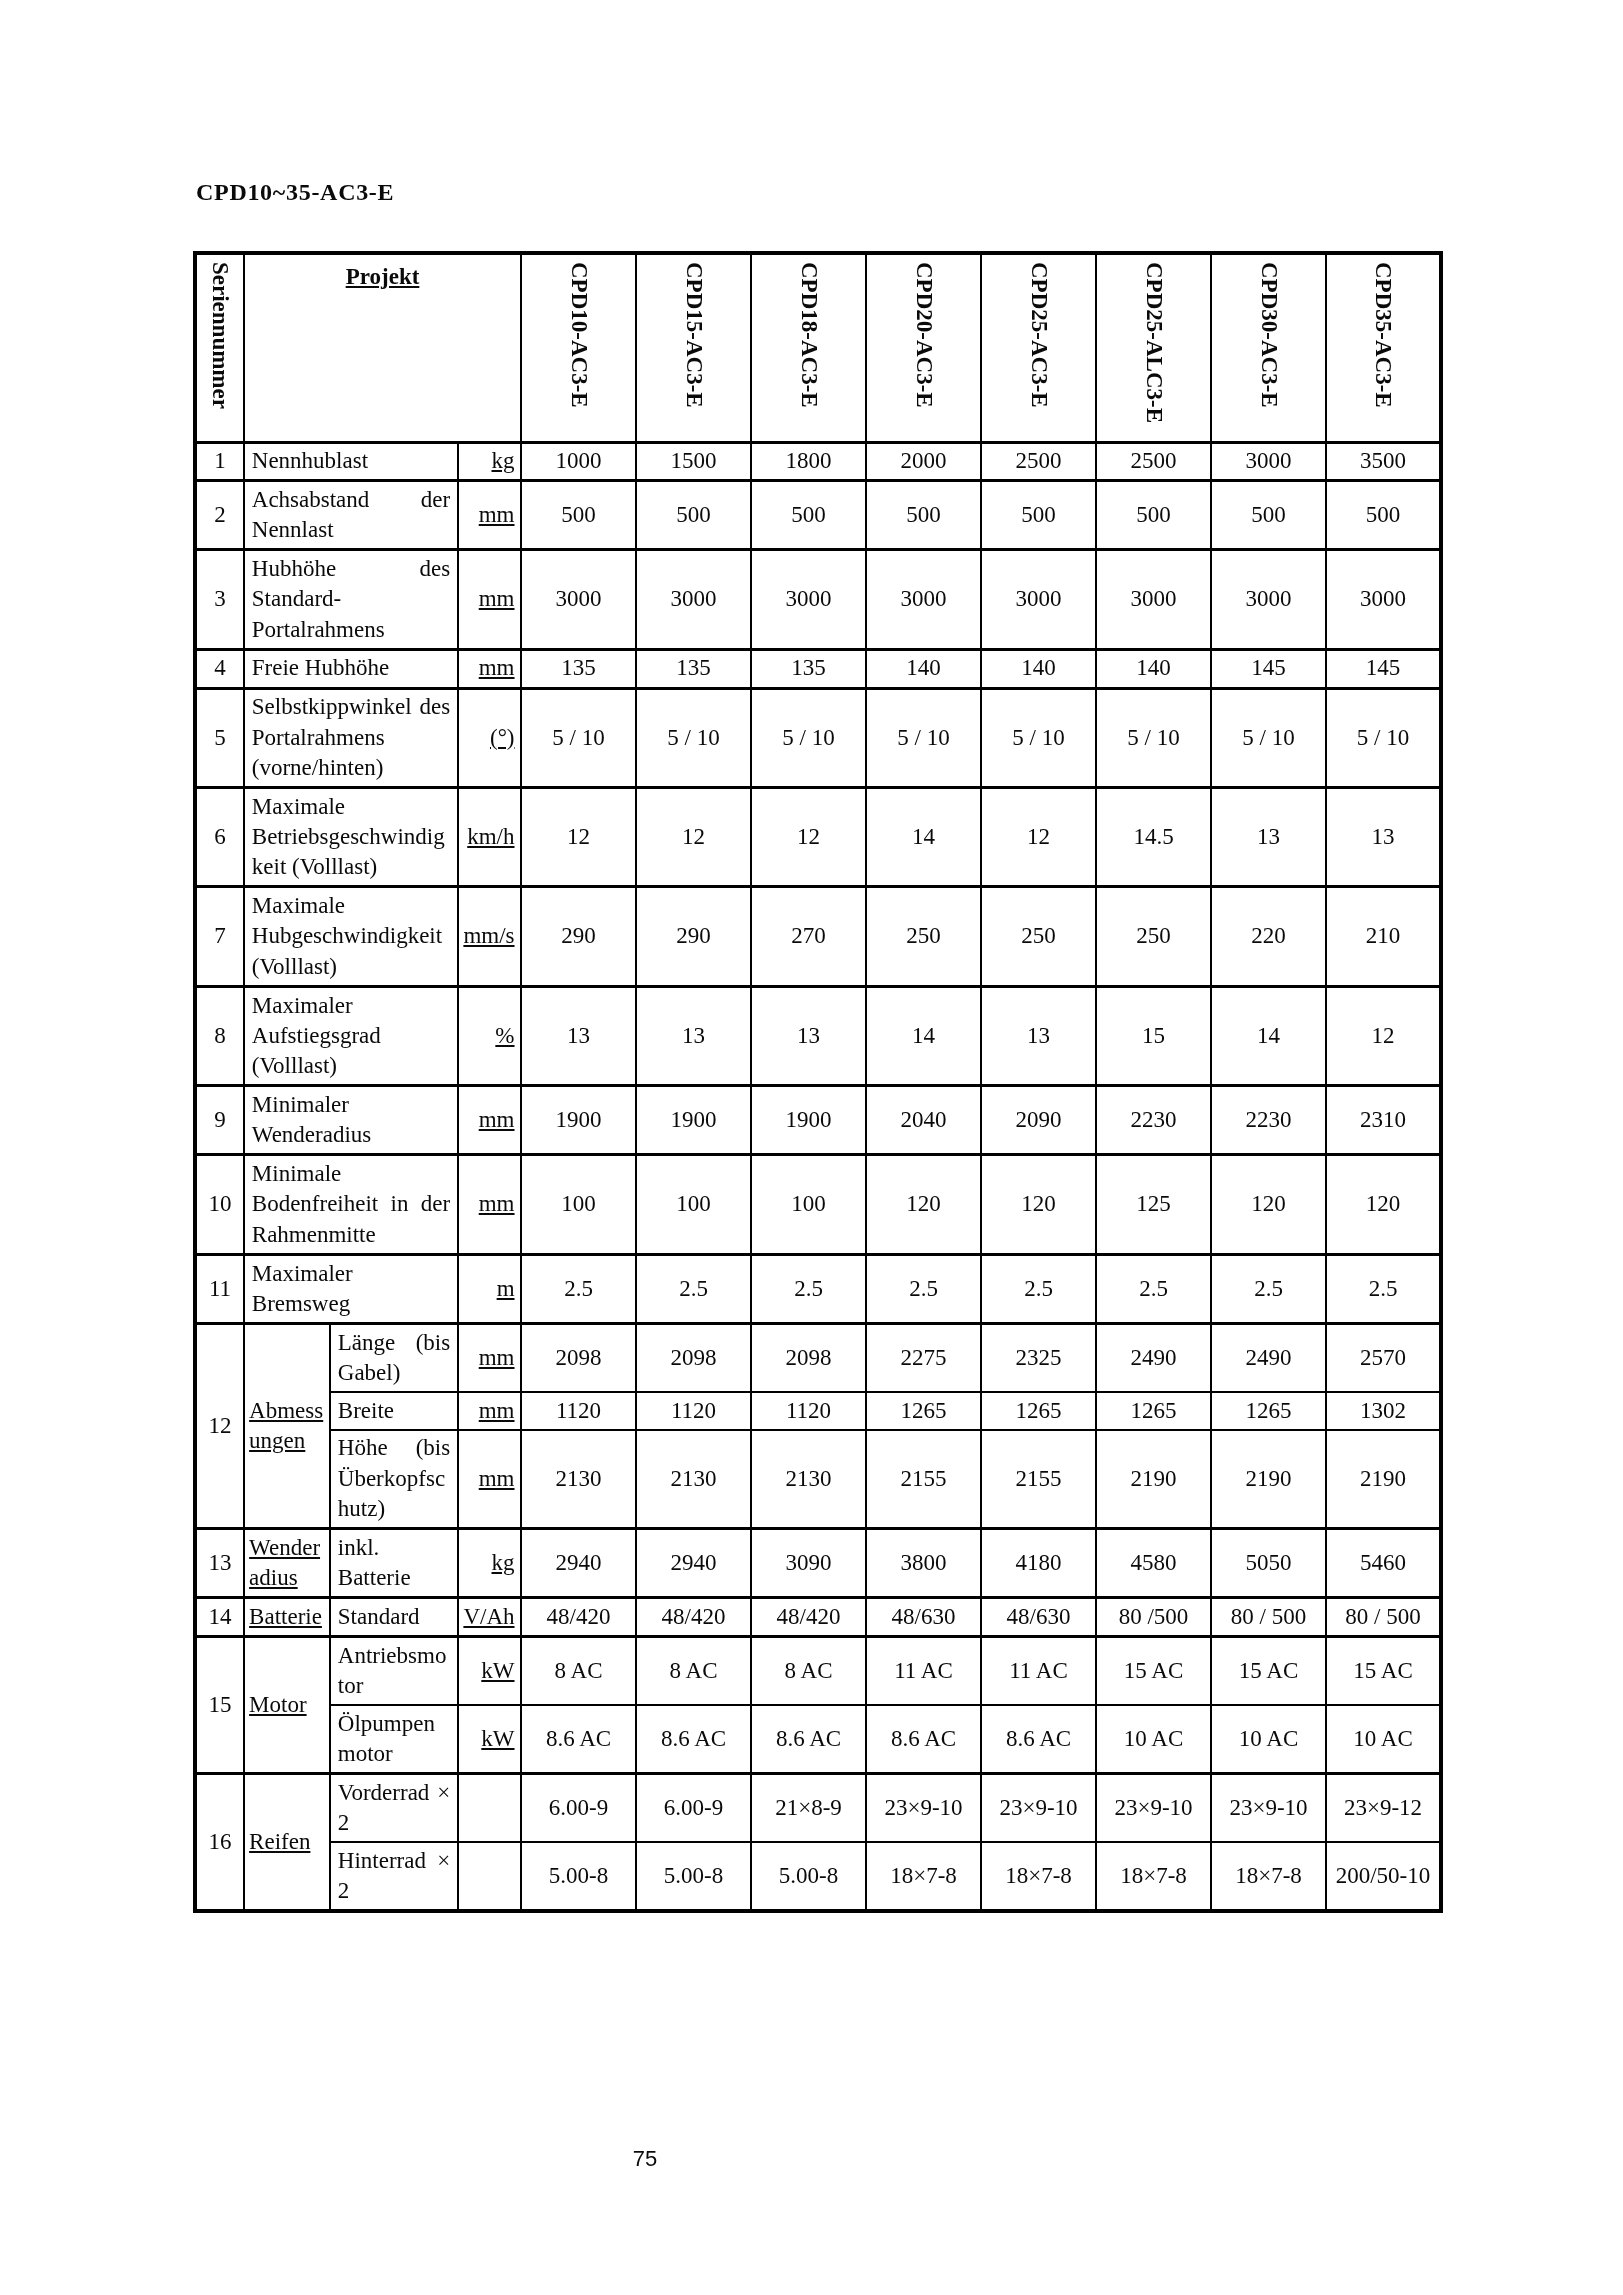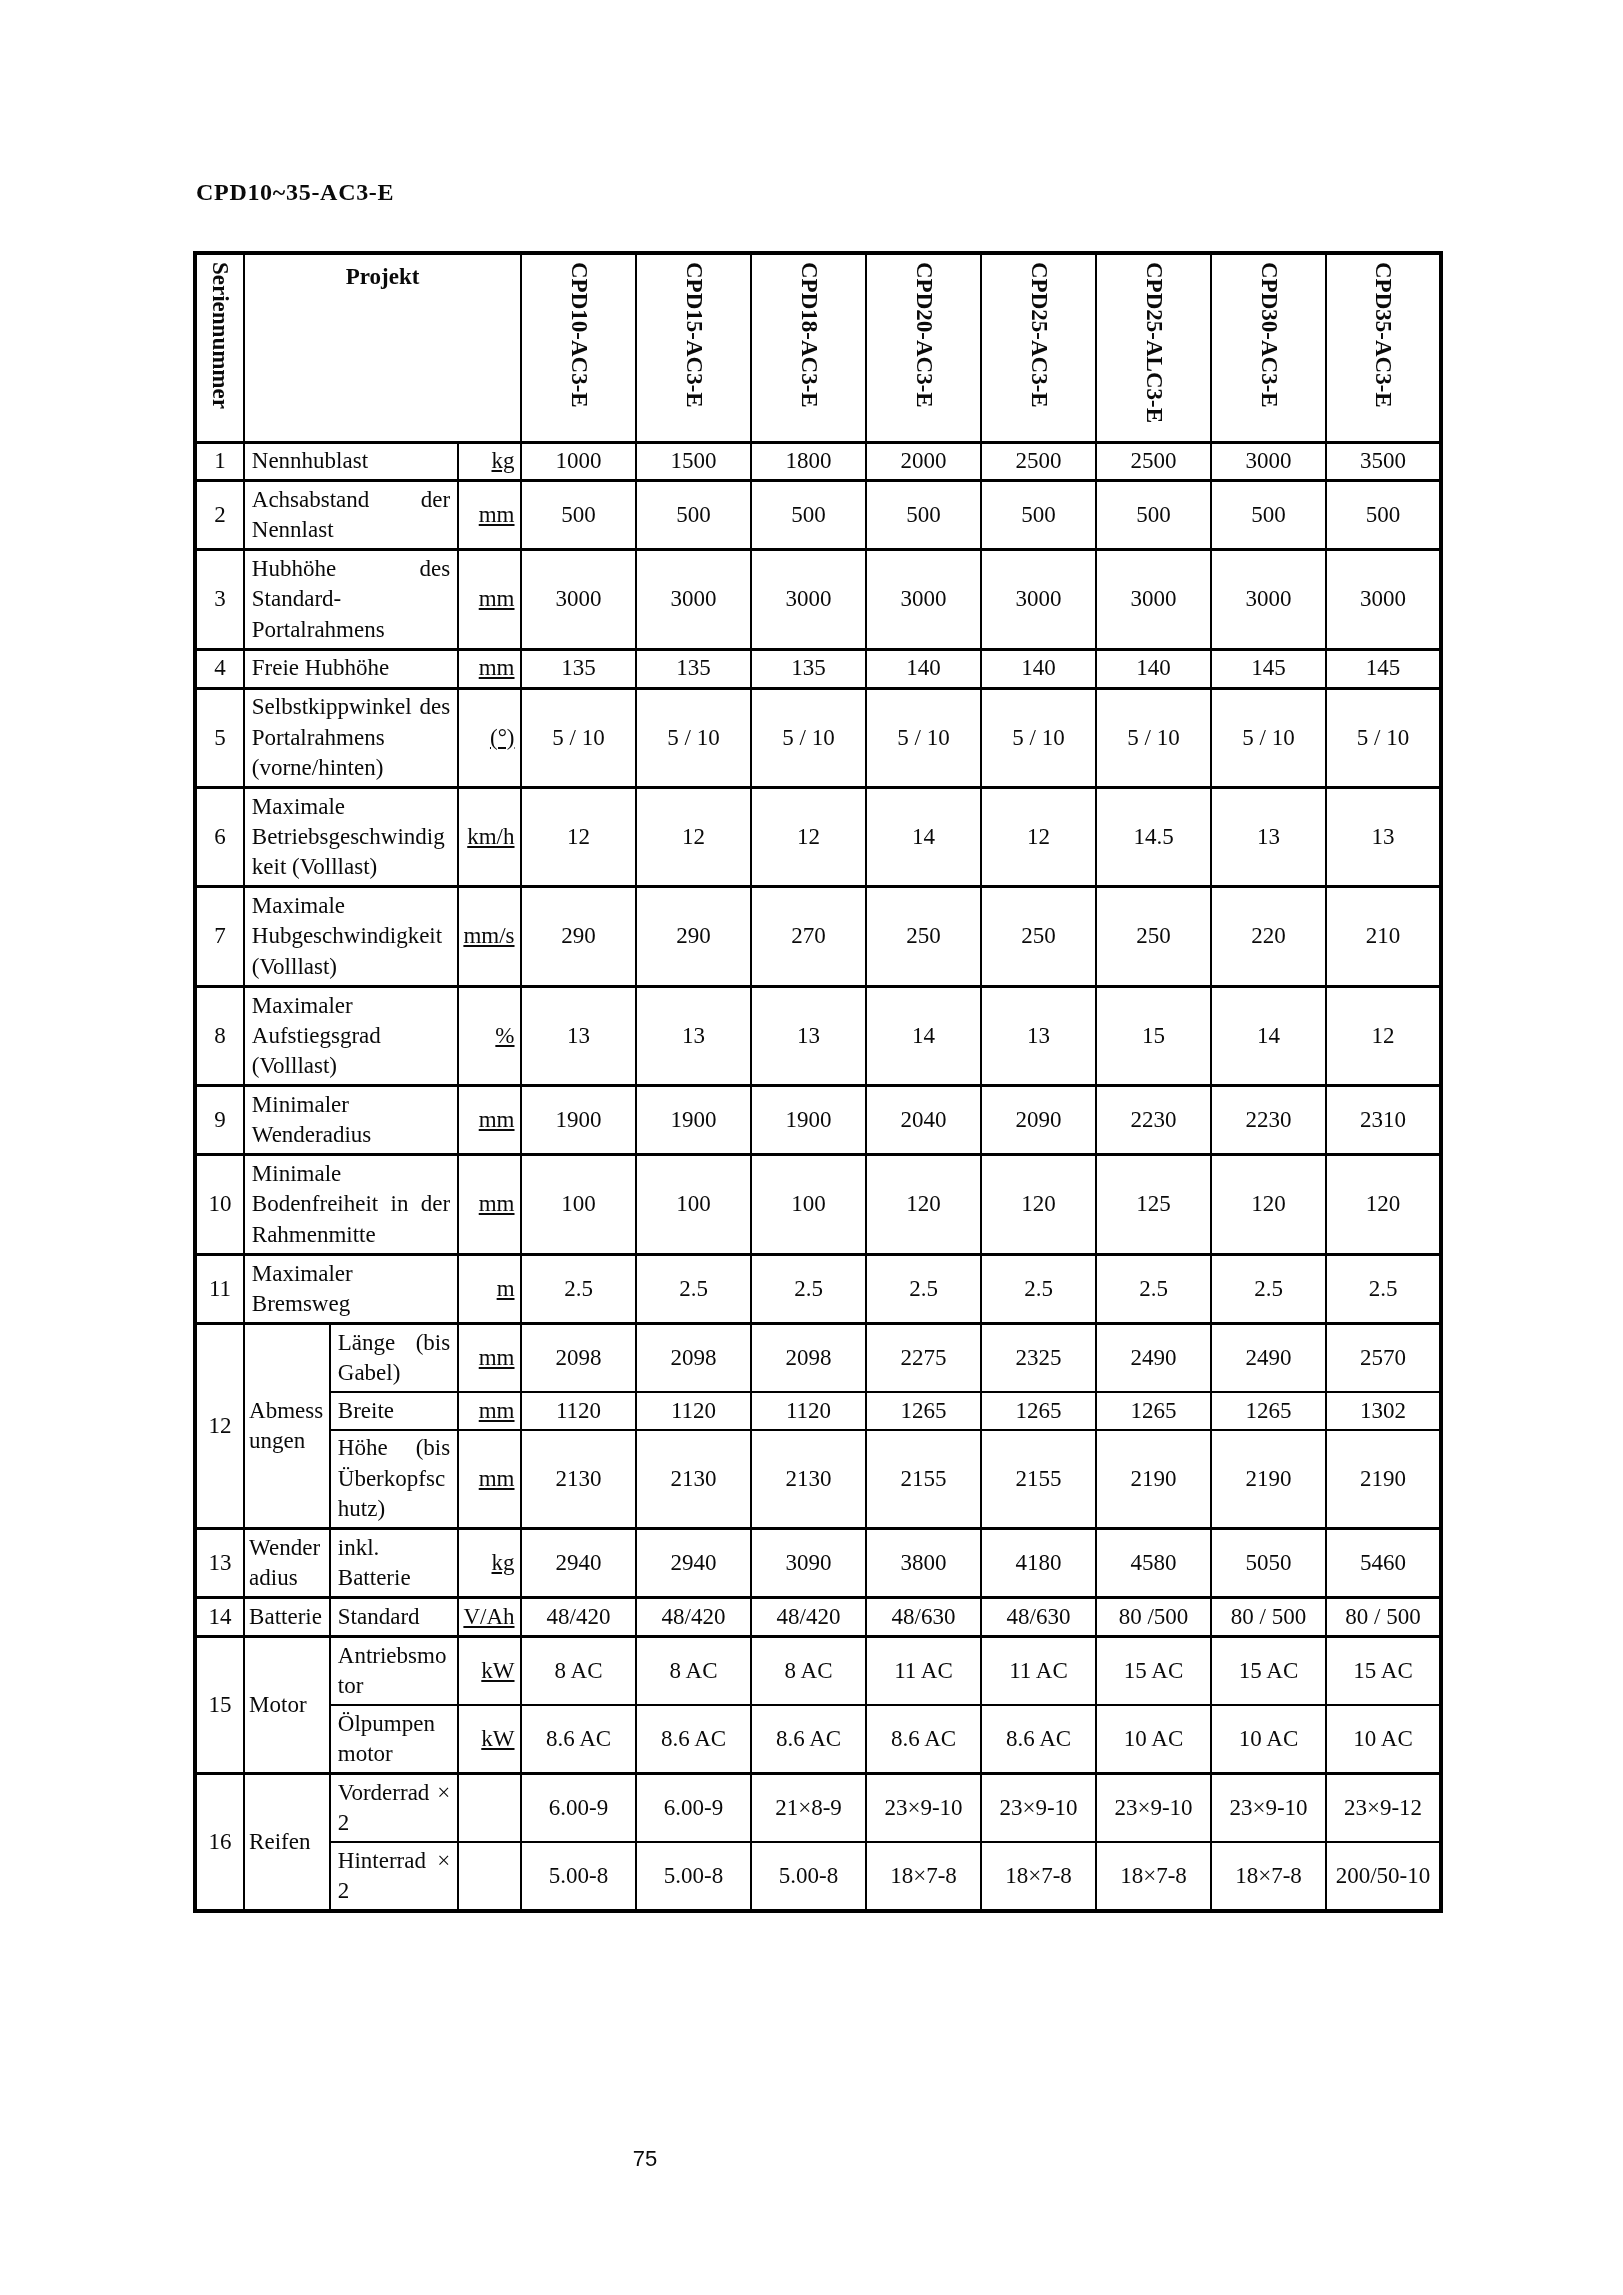--- a/index.html
+++ b/index.html
@@ -34,25 +34,25 @@
     text-align:center;
     padding-top:6.8px;
     border-bottom:3.4px solid #000;
   }
   .vertical-text {
     writing-mode:vertical-rl;
     text-orientation:mixed;
     display:inline-block;
     white-space:nowrap;
   }
-  th.corner-projekt { vertical-align:middle; padding-top:0; }
+  th.corner-projekt { vertical-align:middle; padding-top:0;text-decoration:underline; }
   td.row-number { text-align:center; padding:2.7px 1.4px; }
   td.group-label {
     text-align:left; padding:2.7px 4.1px;
-    overflow-wrap:break-word; word-break:break-word;
+    overflow-wrap:break-word; word-break:break-word;text-decoration:underline;
   }
   td.row-label {
     text-align:justify; padding:2.7px 6.8px;
     overflow-wrap:break-word; word-break:break-word;
   }
   td.unit-cell { text-align:right; padding:2.7px 5.5px 2.7px 1.4px;text-decoration:underline; }
   td.value-cell { text-align:center; padding:2.7px 2.7px; white-space:nowrap; }
   tr.main-row > td { border-top:3.4px solid #000; }
   tr.sub-row  > td { border-top:2px solid #14532d; }
   .page-number {

